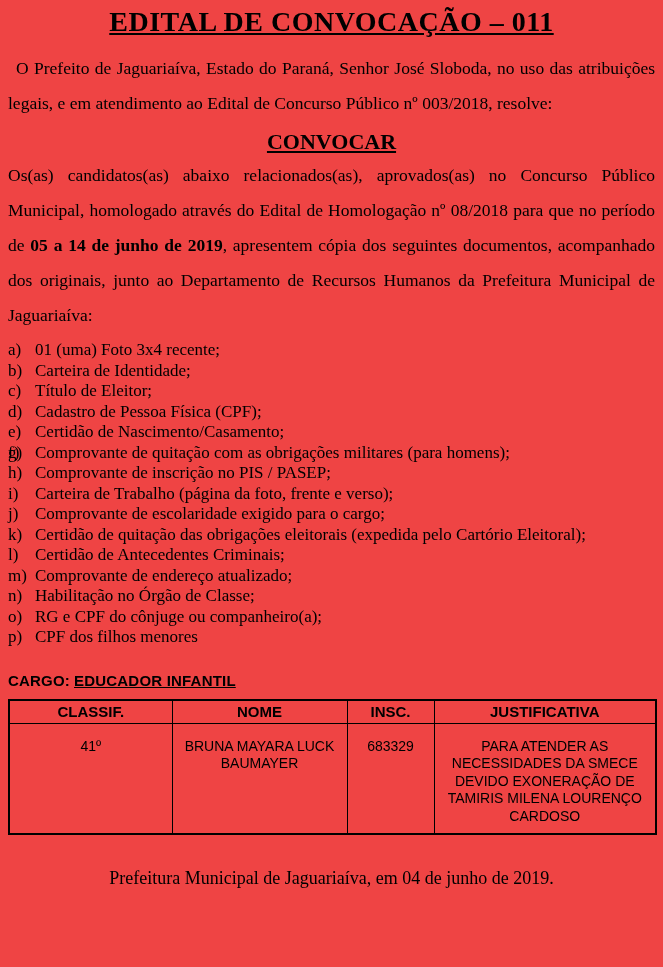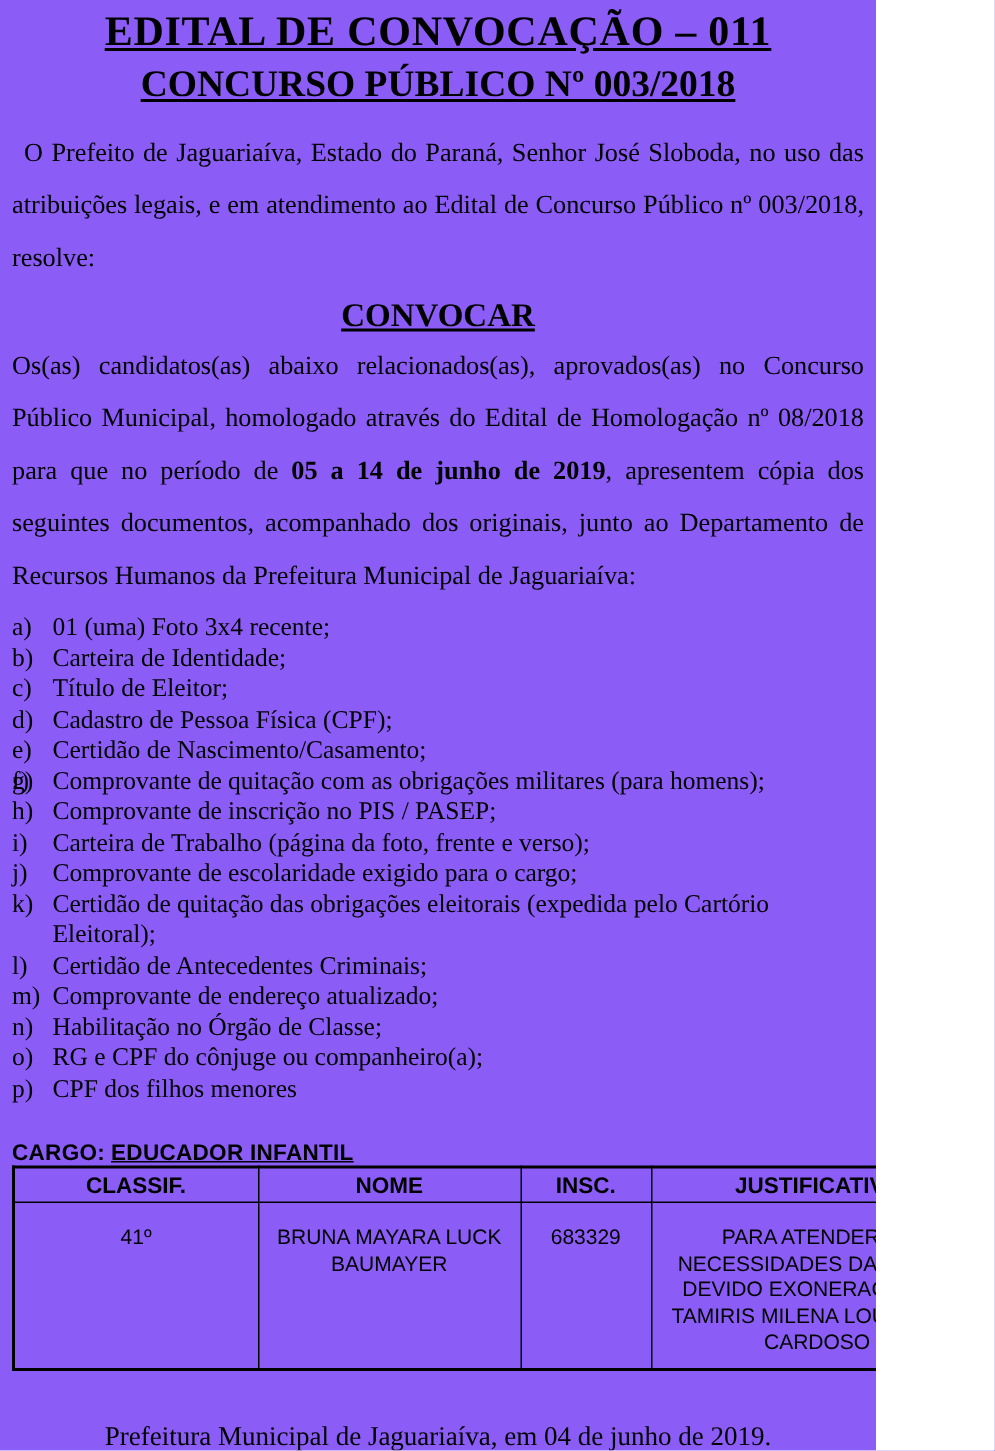--- a/index.html
+++ b/index.html
@@ -1,22 +1,22 @@
 <!DOCTYPE html>
 <html><head>
 <meta charset="utf-8">
 <style>
   html, body { margin: 0; padding: 0; background: #ffffff; }
   .page {
     position: relative;
-    width: 584px;
+    width: 663px;
     height: 967px;
     box-sizing: border-box;
     padding: 4px 8px;
-    background: #8b5cf6;
+    background: #ef4444;
     color: #000000;
     font-family: "Liberation Serif", serif;
     overflow: hidden;
   }
   .u { text-decoration: underline; }
   h1.doc-title {
     margin: 2px 0 0 0;
     text-align: center;
     font-size: 28px;
     font-weight: bold;
@@ -61,20 +61,21 @@
   }
   .cargo {
     margin-top: 24px;
     font-family: "Liberation Sans", sans-serif;
     font-weight: bold;
     font-size: 15px;
     letter-spacing: 0.2px;
   }
   .cargo .cargo-value { text-decoration: underline; margin-left: 4px; }
   table.candidates {
+    margin-top: 10px;
     border-collapse: collapse;
     width: 647px;
     table-layout: fixed;
     border: 2px solid #000000;
     font-family: "Liberation Sans", sans-serif;
   }
   table.candidates th, table.candidates td {
     border: 1px solid #000000;
     text-align: center;
   }
@@ -96,21 +97,20 @@
     text-align: center;
     font-size: 18px;
   }
 </style>
 </head>
 <body>
 
 <div class="page">
 
   <h1 class="doc-title"><span class="u">EDITAL DE CONVOCAÇÃO – 011</span></h1>
-  <h2 class="doc-subtitle"><span class="u">CONCURSO PÚBLICO Nº 003/2018</span></h2>
 
   <p class="para intro">O Prefeito de Jaguariaíva, Estado do Paraná, Senhor José Sloboda, no uso das atribuições legais, e em atendimento ao Edital de Concurso Público nº 003/2018, resolve:</p>
 
   <h3 class="convocar"><span class="u">CONVOCAR</span></h3>
 
   <p class="para summon"><span>Os(as) candidatos(as) abaixo relacionados(as), aprovados(as) no Concurso Público Municipal, homologado através do Edital de Homologação nº 08/2018 para que no período de </span><span class="bu">05 a 14 de junho de 2019</span><span>, apresentem cópia dos seguintes documentos, acompanhado dos originais, junto ao Departamento de Recursos Humanos da Prefeitura Municipal de Jaguariaíva:</span></p>
 
   <ul class="checklist">
     <li><span class="marker">a)</span><span>01 (uma) Foto 3x4 recente;</span></li>
     <li><span class="marker">b)</span><span>Carteira de Identidade;</span></li>

